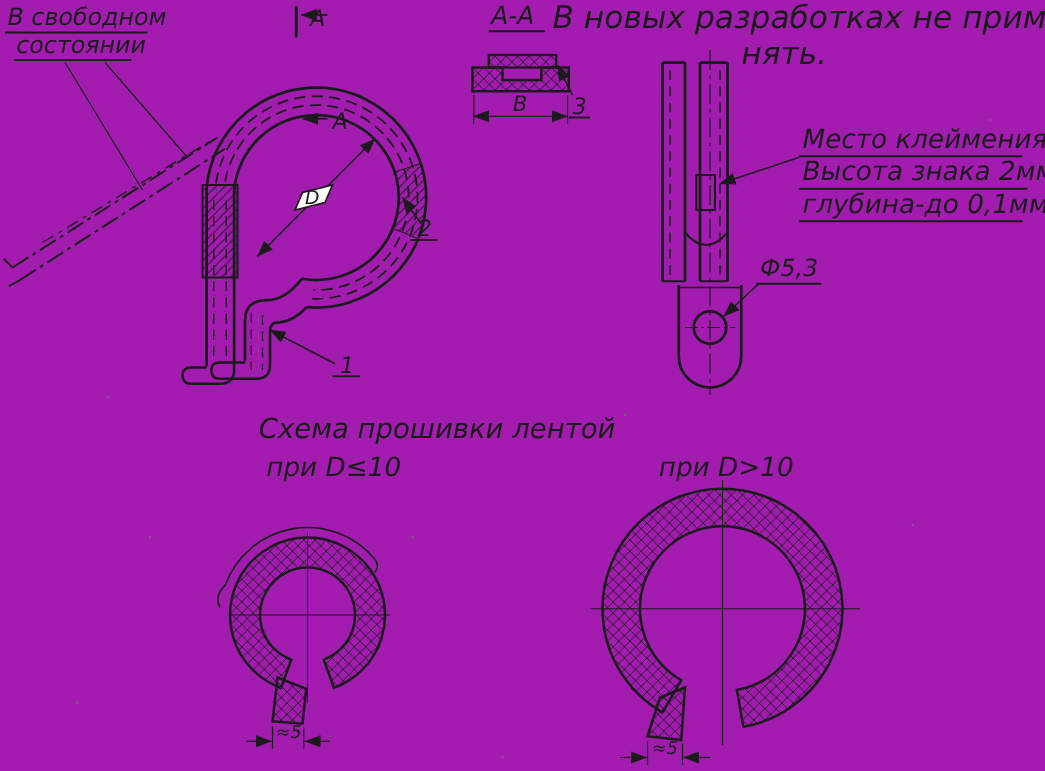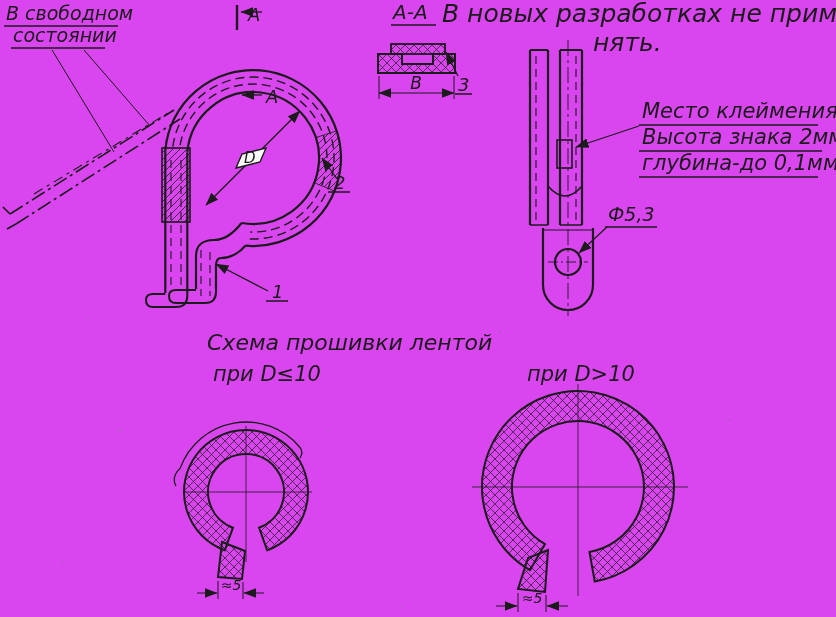--- a/index.html
+++ b/index.html
@@ -1,20 +1,20 @@
 <!DOCTYPE html>
 <html><head>
 <meta charset="utf-8">
 <style>
   html,body{margin:0;padding:0;background:#d8d8d4;}
   .sheet{
     position:relative;
     width:836px;height:617px;
     margin:0 auto;
-    background:#d946ef;
+    background:#a21caf;
     overflow:hidden;
   }
   svg{display:block;}
   .t{
     font-family:"DejaVu Sans", sans-serif;
     font-style:italic;
     fill:#1b1b1b;
   }
   .ink{stroke:#1b1b1b;fill:none;}
 </style>

